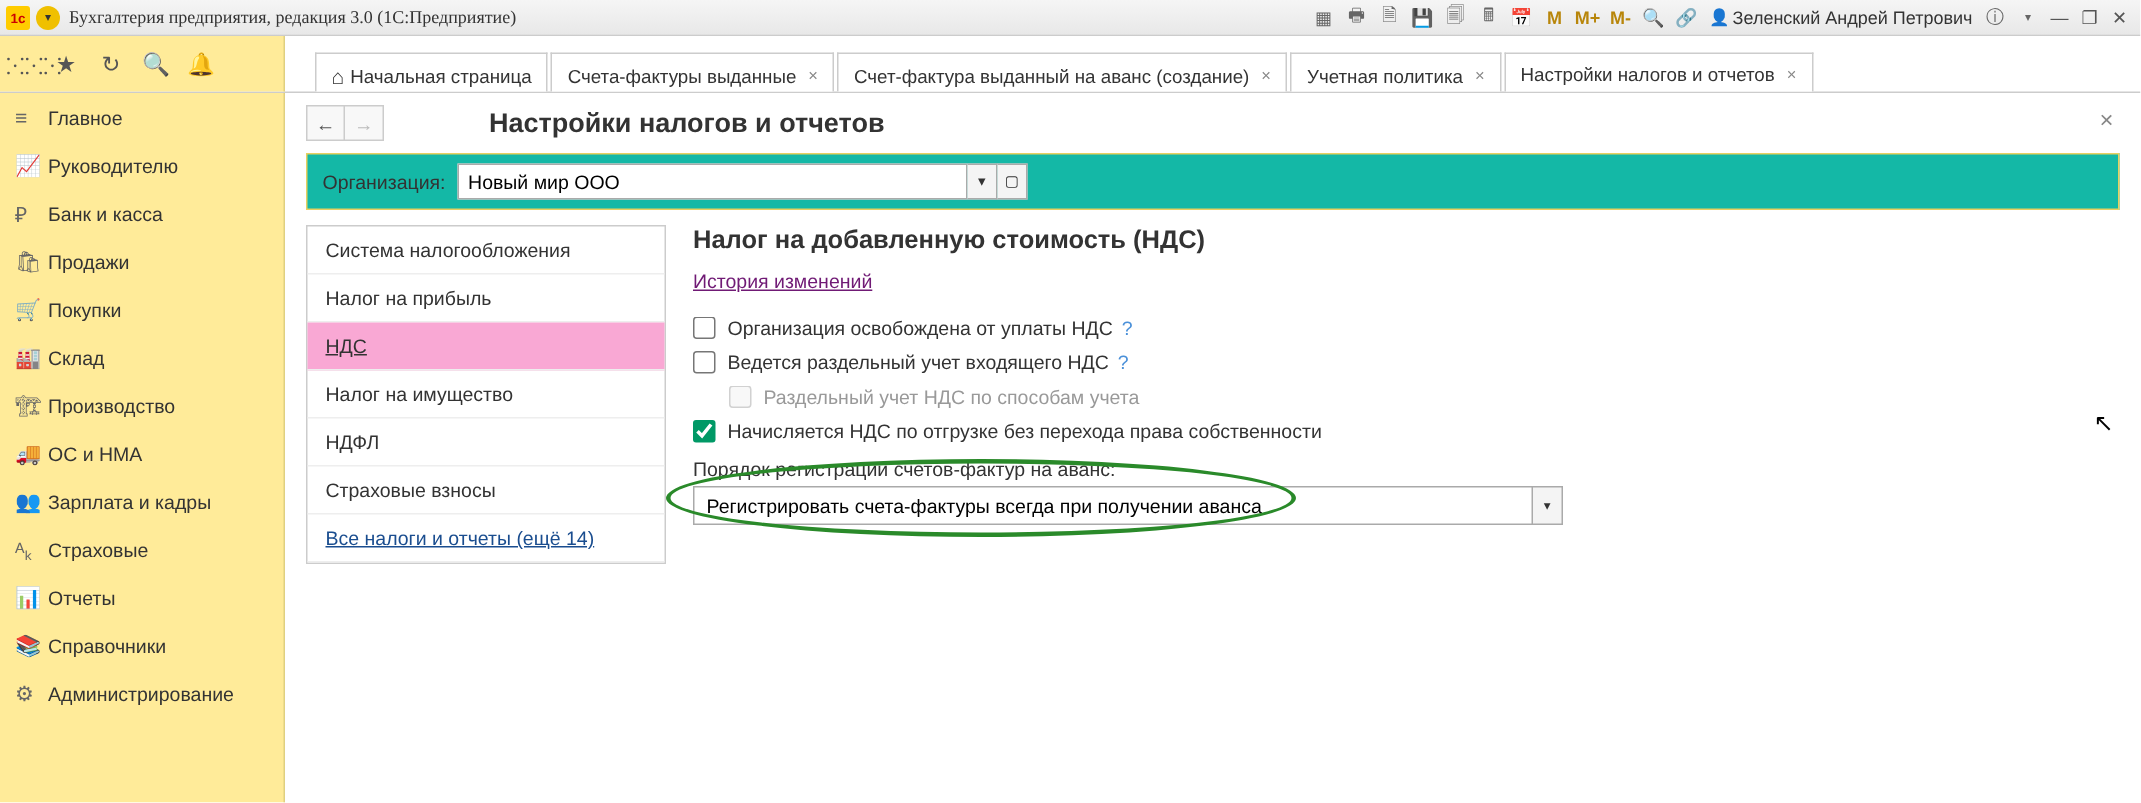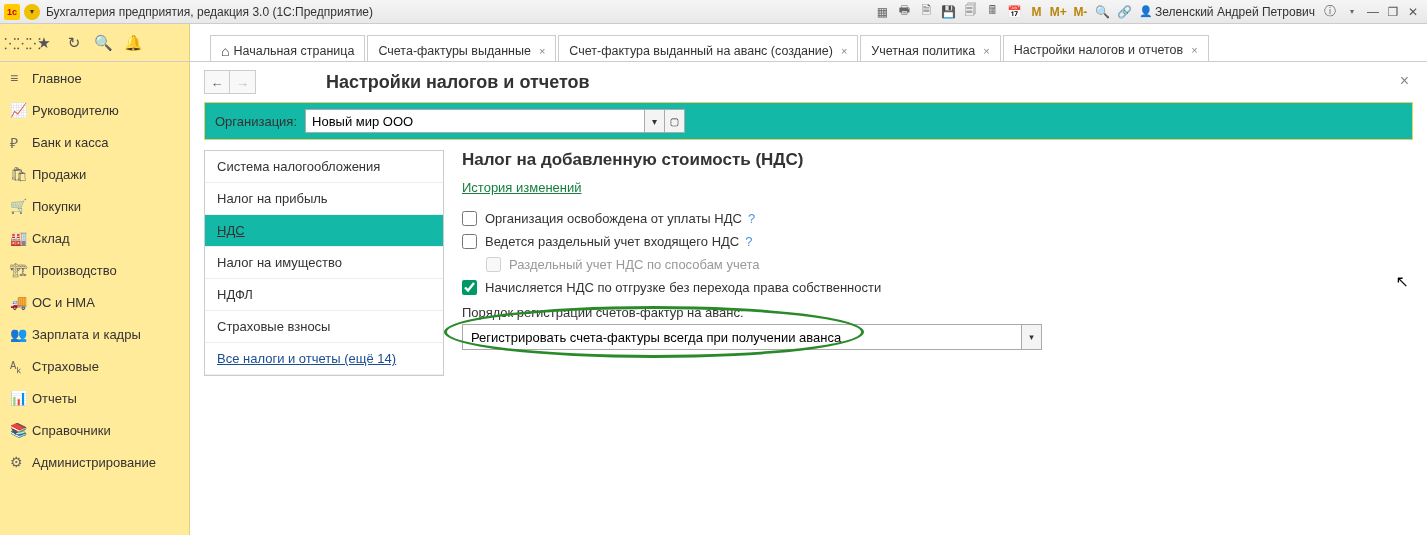--- a/index.html
+++ b/index.html
@@ -2,21 +2,21 @@
 <html><head>
 <meta charset="utf-8">
 <style>
   * { box-sizing: border-box; margin: 0; padding: 0; }
   body { font-family: Arial, sans-serif; font-size: 13px; color: #333; background: #fff; overflow: hidden; width: 1427px; height: 535px; }
   
   
   .titlebar { height: 24px; background: linear-gradient(#f5f5f5,#e8e8e8); border-bottom: 1px solid #ccc; display: flex; align-items: center; padding: 0 4px; font-size: 12px; }
   .titlebar .logo { width: 16px; height: 16px; background: #ffcc00; border-radius: 2px; margin-right: 4px; display:flex; align-items:center; justify-content:center; font-size:9px; font-weight:bold; color:#c00;}
   .titlebar .dropdown-btn { width: 16px; height: 16px; background:#f0c000; border-radius:50%; margin-right:6px; display:flex; align-items:center; justify-content:center; font-size:8px;}
-  .titlebar .title-text { flex: 0 0 auto; }
+  .titlebar .title-text { flex: 0 0 auto; font-family: Liberation Serif, serif; }
   .titlebar .spacer { flex: 1; }
   .titlebar .tb-icon { width: 18px; height: 18px; margin: 0 2px; display:flex; align-items:center; justify-content:center; font-size:12px; color:#666; cursor:pointer;}
   .titlebar .tb-icon.orange { color:#b8860b; font-weight:bold;}
   .titlebar .user { font-size:12px; color:#333; margin:0 4px; display:flex; align-items:center;}
   .titlebar .user::before { content:"👤"; font-size:11px; margin-right:2px; color:#888;}
   .titlebar .win-btn { width:20px; text-align:center; cursor:pointer; color:#555;}
   
   
   .toolbar-row { height: 38px; background: #fff; border-bottom: 1px solid #ccc; display:flex; align-items:stretch; }
   .toolbar-left { width: 190px; background:#ffeb99; display:flex; align-items:center; padding:0 4px; gap:10px; border-right:1px solid #e0d080;}
@@ -45,26 +45,26 @@
   
   .org-bar { background:#14b8a6; border:1px solid #e8d060; padding:6px 10px; display:flex; align-items:center; margin-bottom:10px;}
   .org-bar label { margin-right:8px;}
   .org-input-wrap { display:flex; }
   .org-input { width:340px; height:24px; border:1px solid #aaa; padding:0 6px; font-size:13px; background:#fff;}
   .org-btn { width:20px; height:24px; border:1px solid #aaa; border-left:none; background:#f4f4f4; display:flex; align-items:center; justify-content:center; font-size:10px; cursor:pointer;}
   
   .settings-body { display:flex; gap:0; }
   .settings-nav { width:240px; border:1px solid #ccc;}
   .sn-item { padding:8px 12px; font-size:13px; cursor:pointer; border-bottom:1px solid #eee;}
-  .sn-item.active { background:#14b8a6;text-decoration:underline;}
+  .sn-item.active { background:#f9a8d4;text-decoration:underline;}
   .sn-link { color:#1a4d8f; text-decoration:underline;}
   
   .settings-panel { flex:1; padding:0 18px;}
   .panel-title { font-size:17px; font-weight:bold; margin-bottom:10px;}
-  .history-link { color:#15803d; text-decoration:underline; font-size:13px; cursor:pointer; display:inline-block; margin-bottom:16px;}
+  .history-link { color:#701a75; text-decoration:underline; font-size:13px; cursor:pointer; display:inline-block; margin-bottom:16px;}
   .chk-row { display:flex; align-items:flex-end; margin-bottom:8px; font-size:13px;}
   .chk-row.sub { margin-left:24px; color:#999;}
   .chk-row input[type=checkbox]{ width:15px; height:15px; margin-right:8px; accent-color:#009966;}
   .chk-row .help { color:#4a90d9; margin-left:6px; cursor:pointer;}
   .field-label { font-size:13px; margin:10px 0 4px 0;}
   .select-wrap { display:flex; position:relative;}
   .select-input { width:560px; height:26px; border:1px solid #aaa; padding:0 8px; font-size:13px; background:#fff;}
   .select-btn { width:20px; height:26px; border:1px solid #aaa; border-left:none; background:#f4f4f4; display:flex; align-items:center; justify-content:center; font-size:9px; cursor:pointer;}
   .highlight-oval { position:absolute; border:3px solid #2a8a2a; border-radius:50%/50%; pointer-events:none;}
   

